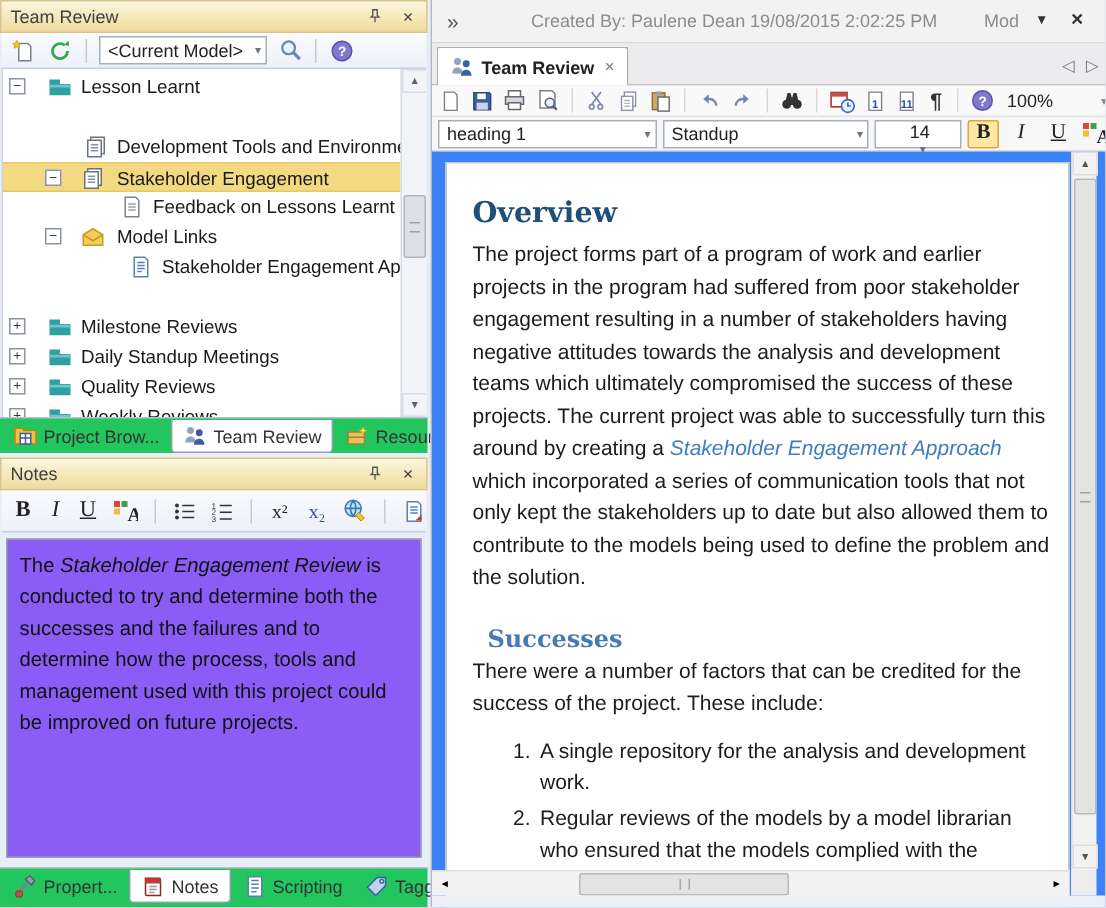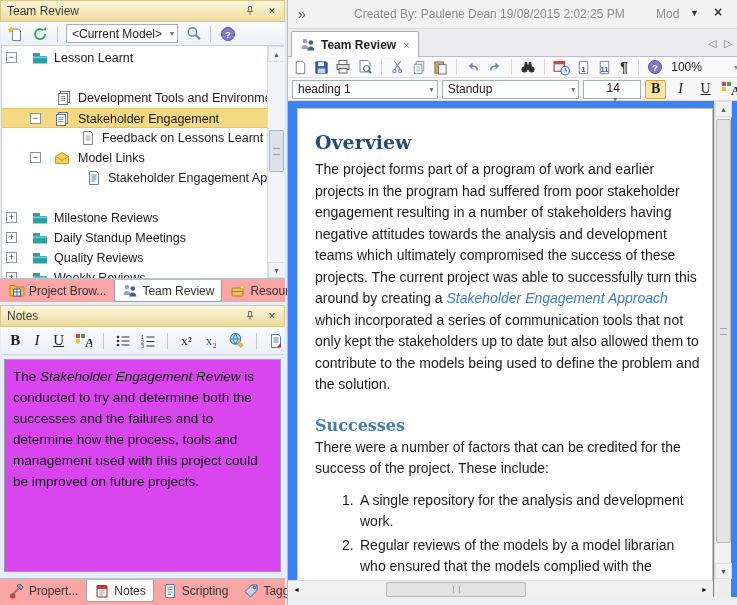--- a/index.html
+++ b/index.html
@@ -42,32 +42,32 @@
   
   .vsb{position:absolute;right:0;top:0;width:17px;background:#F2F4F8;border-left:1px solid #D7DCE6;box-sizing:border-box;}
   .sb-btn{position:absolute;left:0;width:17px;height:16px;background:#F2F4F8;color:#5A6373;
     font-size:7px;display:flex;align-items:center;justify-content:center;border:1px solid #D7DCE6;box-sizing:border-box;}
   .sb-thumb{position:absolute;left:1px;width:15px;background:#DCE0E8;border:1px solid #AEB6C4;border-radius:2px;box-sizing:border-box;}
   .sb-thumb::after{content:"";position:absolute;left:3px;right:3px;top:50%;height:5px;margin-top:-3px;
     border-top:1px solid #9AA3B2;border-bottom:1px solid #9AA3B2;}
 
   
   .tabstrip{position:absolute;left:0;width:285px;display:flex;align-items:flex-start;
-    background:#fca5a5;border-top:1px solid #B9C1D0;box-sizing:border-box;padding:1px 2px 0 2px;gap:1px;}
+    background:#22c55e;border-top:1px solid #B9C1D0;box-sizing:border-box;padding:1px 2px 0 2px;gap:1px;}
   .dtab{height:21px;display:flex;align-items:center;gap:4px;padding:0 7px;font-size:12px;color:#333;
     white-space:nowrap;}
   .dtab.active{background:#fff;border:1px solid #98A0AC;border-top:none;border-radius:0 0 3px 3px;font-weight:normal;}
   .dtab .ic{width:16px;height:16px;}
 
   
   .notes-toolbar{position:absolute;left:1px;top:327px;width:283px;height:28px;
     background:linear-gradient(#FAFBFE,#ECF0F8);border-bottom:1px solid #C9D1E0;box-sizing:border-box;
     display:flex;align-items:center;padding-left:8px;gap:9px;}
   .fmt-letter{font-family:"Liberation Serif",serif;font-size:15px;color:#222;width:16px;text-align:center;}
-  .notes-box{position:absolute;left:4px;top:359px;width:277px;height:213px;background:#d946ef;
+  .notes-box{position:absolute;left:4px;top:359px;width:277px;height:213px;background:#8b5cf6;
     border:1px solid #9AA1AE;box-sizing:border-box;padding:6px 8px;font-size:13.5px;line-height:21px;color:#111;}
   .notes-box i{font-style:italic;}
 
   
   .right-col{position:absolute;left:287px;top:0;width:450px;height:605px;background:#fff;
     border-left:1px solid #AEB9CC;box-sizing:border-box;}
   .doc-header{position:absolute;left:0;top:0;width:450px;height:29px;background:#F2F2F2;
     border-bottom:1px solid #D8D8D8;box-sizing:border-box;font-size:12px;color:#8C8C8C;}
   .doc-header .chev{position:absolute;left:10px;top:6px;color:#555;font-size:14px;}
   .doc-header .hdr-created{position:absolute;left:66px;top:7px;}
@@ -104,21 +104,21 @@
   .fb-btn.b{font-weight:bold;}
   .fb-btn.i{font-style:italic;}
   .fb-btn.u{text-decoration:underline;}
 
   
   .doc-area{position:absolute;left:0;top:101px;width:450px;height:504px;background:#3b82f6;overflow:hidden;}
   .page{position:absolute;left:9px;top:7px;width:416px;height:560px;background:#fff;
     border:1px solid #C6C6C6;box-sizing:border-box;padding:14px 9px 0 17px;}
   .page h1{margin:8px 0 6px 0;font-family:"DejaVu Serif","Liberation Serif",serif;
     font-size:19px;color:#1F4E79;font-weight:bold;}
-  .page h2{margin:20px 0 2px 0;font-family:"DejaVu Serif","Liberation Serif",serif;
+  .page h2{margin:20px 0 2px 10px;font-family:"DejaVu Serif","Liberation Serif",serif;
     font-size:16px;color:#4779B2;font-weight:bold;}
   .page p{margin:0;font-size:14px;line-height:21.5px;color:#1C1C1C;}
   .doclink{color:#3E7DBF;font-style:italic;text-decoration:none;}
   .numlist{margin:10px 0 0 0;padding:0;}
   .numlist .li{display:flex;padding-left:27px;font-size:14px;line-height:21.5px;color:#1C1C1C;margin:0 0 2px 0;}
   .numlist .num{width:18px;flex:0 0 18px;}
   .numlist .litext{flex:1;}
 
   
   .doc-vsb{position:absolute;left:426px;top:0;width:17px;height:479px;background:#F2F2F2;

